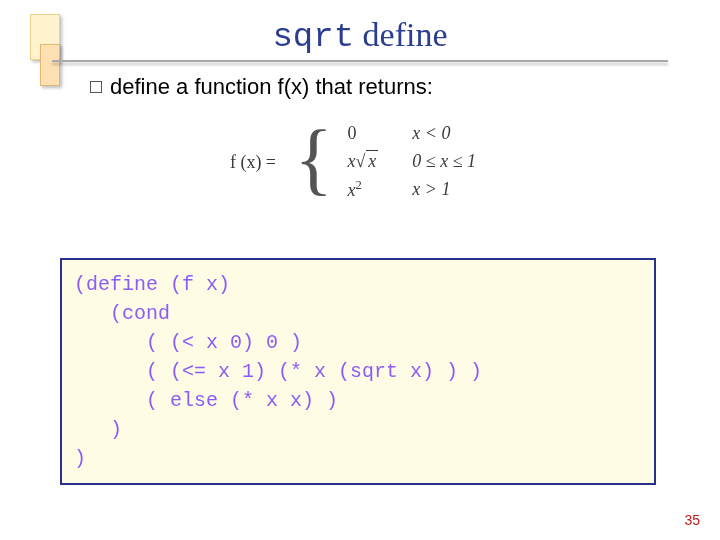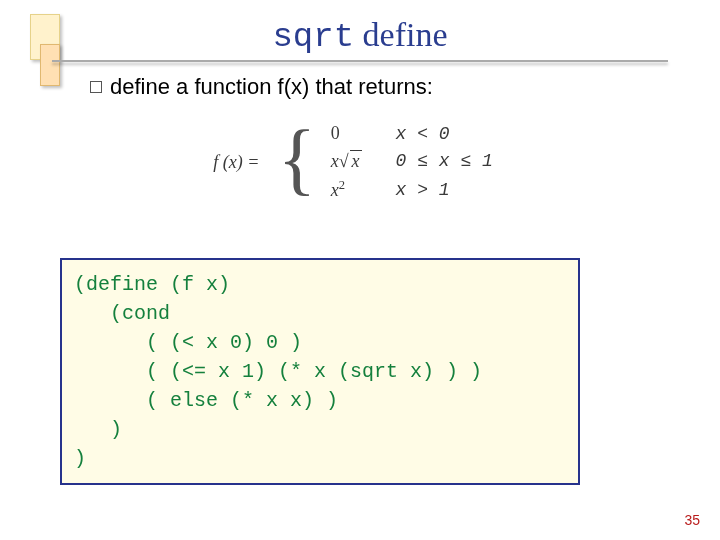--- a/index.html
+++ b/index.html
@@ -92,21 +92,20 @@
   }
   .formula-inner {
     display: inline-block;
     font-family: "Times New Roman", Times, serif;
     font-size: 18px;
     color: #3a3a3a;
   }
   .fx {
     display: inline-block;
     vertical-align: middle;
-    font-style: italic;
     margin-right: 12px;
   }
   .brace {
     display: inline-block;
     vertical-align: middle;
     font-size: 80px;
     line-height: 80px;
     font-family: "Times New Roman", serif;
     margin: 0 6px 0 2px;
     position: relative;
@@ -121,49 +120,48 @@
     border-collapse: collapse;
   }
   .cases td {
     padding: 3px 14px 3px 4px;
     text-align: left;
     white-space: nowrap;
   }
   .cases td.cond {
     padding-left: 20px;
     font-style: italic;
-    font-family: Liberation Mono, monospace;
   }
   .mi { font-style: italic; }
   .sqrt-wrap {
     display: inline-block;
     position: relative;
   }
   .sqrt-rad {
     border-top: 1px solid #3a3a3a;
     display: inline-block;
     padding: 0 2px;
     margin-left: 1px;
   }
   sup { font-size: 0.7em; }
 
   .codebox {
     position: absolute;
     top: 258px;
     left: 60px;
-    width: 520px;
+    width: 596px;
     box-sizing: border-box;
     background: #fffce6;
     border: 2px solid #26328c;
     padding: 10px 12px;
     font-family: "Courier New", Courier, monospace;
     font-size: 20px;
     line-height: 1.45;
     white-space: pre;
-    color: #15803d;
+    color: #8b5cf6;
   }
   .pagenum {
     position: absolute;
     bottom: 12px;
     right: 20px;
     font-size: 14px;
     color: #b91c1c;
     font-family: Arial, sans-serif;
   }
 </style>

